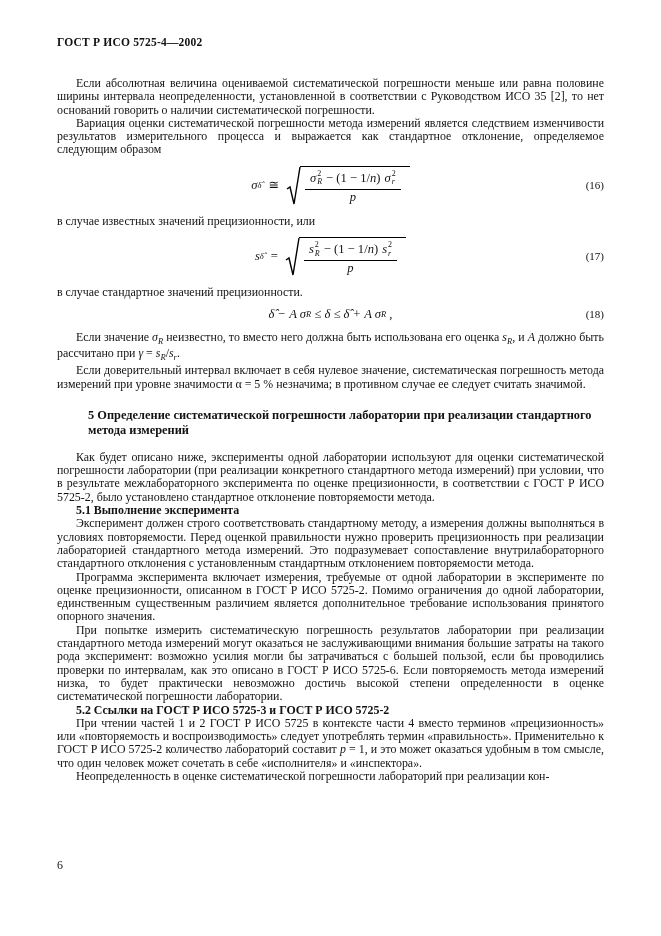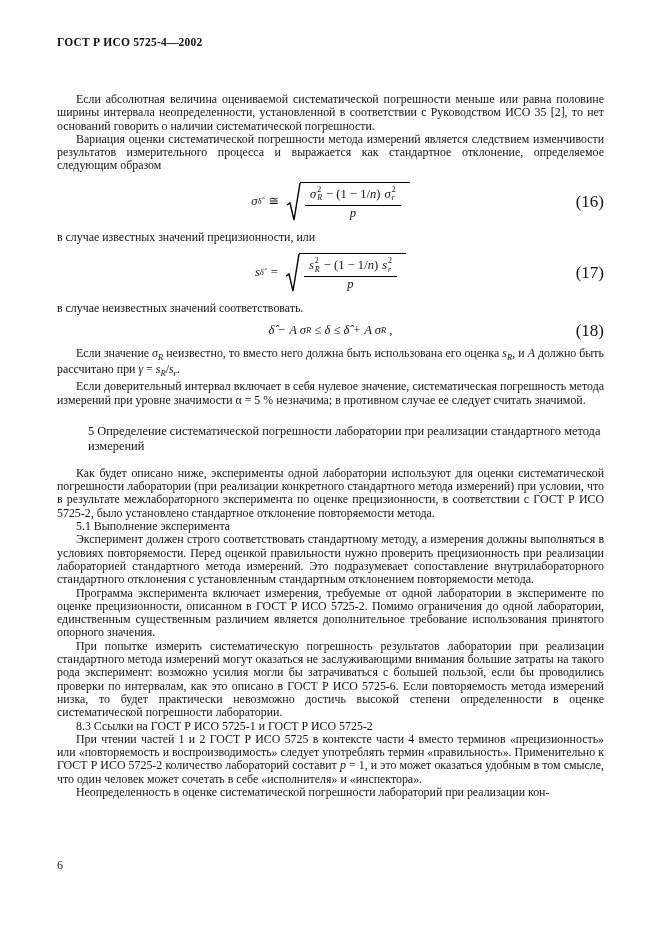--- a/index.html
+++ b/index.html
@@ -3,45 +3,45 @@
 <meta charset="utf-8">
 <style>
   html,body{margin:0;padding:0;}
   body{
     width:661px;height:936px;background:#ffffff;color:#121212;
     font-family:"Liberation Serif", serif;position:relative;overflow:hidden;
   }
   .page{position:absolute;top:0;left:0;width:661px;height:936px;
         padding:36px 57px 8px 57px;box-sizing:border-box;}
   .doc-header{font-size:11.5px;font-weight:bold;letter-spacing:.2px;}
-  .content{margin-top:45px;font-size:11.9px;line-height:13.3px;}
+  .content{margin-top:29px;font-size:11.9px;line-height:13.3px;}
   p{margin:0;text-align:justify;}
   p.indent{text-indent:19px;}
   .var{font-style:italic;}
   .sb{font-size:8.5px;vertical-align:-2.5px;}
   .formula-row{position:relative;display:flex;justify-content:center;
                align-items:center;margin:9px 0;font-size:12.6px;}
   .formula{display:inline-flex;align-items:center;white-space:pre;}
   .rel{margin:0 7px;font-style:normal;}
   .eq-number{position:absolute;right:0;top:50%;transform:translateY(-50%);
-             font-size:17px;font-style:normal;}
+             font-size:11px;font-style:normal;}
   .sqrt{display:inline-flex;align-items:flex-start;}
   .radical-svg{display:block;margin-right:-1px;}
   .radicand{border-top:1.3px solid #000;padding:3px 9px 0 5px;}
   .frac{display:inline-flex;flex-direction:column;align-items:center;}
   .num{display:inline-flex;align-items:center;gap:4px;
        border-bottom:1px solid #000;padding:0 5px 2px 5px;}
   .den{padding-top:1px;}
   .tss{display:inline-flex;align-items:center;}
   .stack{display:inline-flex;flex-direction:column;align-items:flex-start;
          font-size:8px;line-height:8.5px;margin-left:1px;}
   .opx{white-space:pre;}
-  .section-heading{font-size:12.4px;font-weight:normal;line-height:15.5px;
+  .section-heading{font-size:12.4px;font-weight:bold;line-height:15.5px;
                    margin:17px 0 12px 0;padding-left:31px;text-align:left;}
-  .sub-heading{font-weight:normal;text-indent:19px;}
+  .sub-heading{font-weight:bold;text-indent:19px;}
   .page-number{position:absolute;left:57px;top:858px;font-size:11.9px;}
 </style>
 </head>
 <body>
 
 <div class="page">
 
   <div class="doc-header">ГОСТ Р ИСО 5725-4—2002</div>
 
   <div class="content">
@@ -59,21 +59,21 @@
 
     <p>в случае известных значений прецизионности, или</p>
 
     <div class="formula-row">
       <span class="formula"><span class="var">s</span><span class="sb var">δ̂</span><span class="rel">=</span><span class="sqrt"><svg class="radical-svg" width="15" height="40" viewBox="0 0 15 40">
               <polyline points="1,23 4,21 8,38 14,1" fill="none" stroke="#000" stroke-width="1.4"></polyline>
             </svg><span class="radicand"><span class="frac"><span class="num"><span class="tss"><span class="var">s</span><span class="stack"><span>2</span><span class="var">R</span></span></span><span class="opx"><span>− (1 − 1/</span><span class="var">n</span><span>)</span></span><span class="tss"><span class="var">s</span><span class="stack"><span>2</span><span class="var">r</span></span></span></span><span class="den var">p</span></span></span></span></span>
       <span class="eq-number">(17)</span>
     </div>
 
-    <p>в случае неизвестных значений соответствовать.</p>
+    <p>в случае стандартное значений прецизионности.</p>
 
 
     <div class="formula-row">
       <span class="formula"><span class="var">δ̂ − A σ</span><span class="sb var">R</span><span class="var"> ≤ δ ≤ δ̂ + A σ</span><span class="sb var">R</span><span> ,</span></span>
       <span class="eq-number">(18)</span>
     </div>
 
 
     <p class="indent"><span>Если значение </span><span class="var">σ</span><span class="sb var">R</span><span> неизвестно, то вместо него должна быть использована его оценка </span><span class="var">s</span><span class="sb var">R</span><span>, и </span><span class="var">A</span><span> должно быть рассчитано при </span><span class="var">γ</span><span> = </span><span class="var">s</span><span class="sb var">R</span><span>/</span><span class="var">s</span><span class="sb var">r</span><span>.</span></p>
 
@@ -84,21 +84,21 @@
     <p class="indent">Как будет описано ниже, эксперименты одной лаборатории используют для оценки систематической погрешности лаборатории (при реализации конкретного стандартного метода измерений) при условии, что в результате межлабораторного эксперимента по оценке прецизионности, в соответствии с ГОСТ Р ИСО 5725-2, было установлено стандартное отклонение повторяемости метода.</p>
 
     <p class="sub-heading">5.1 Выполнение эксперимента</p>
 
     <p class="indent">Эксперимент должен строго соответствовать стандартному методу, а измерения должны выполняться в условиях повторяемости. Перед оценкой правильности нужно проверить прецизионность при реализации лабораторией стандартного метода измерений. Это подразумевает сопоставление внутрилабораторного стандартного отклонения с установленным стандартным отклонением повторяемости метода.</p>
 
     <p class="indent">Программа эксперимента включает измерения, требуемые от одной лаборатории в эксперименте по оценке прецизионности, описанном в ГОСТ Р ИСО 5725-2. Помимо ограничения до одной лаборатории, единственным существенным различием является дополнительное требование использования принятого опорного значения.</p>
 
     <p class="indent">При попытке измерить систематическую погрешность результатов лаборатории при реализации стандартного метода измерений могут оказаться не заслуживающими внимания большие затраты на такого рода эксперимент: возможно усилия могли бы затрачиваться с большей пользой, если бы проводились проверки по интервалам, как это описано в ГОСТ Р ИСО 5725-6. Если повторяемость метода измерений низка, то будет практически невозможно достичь высокой степени определенности в оценке систематической погрешности лаборатории.</p>
 
-    <p class="sub-heading">8.3 Ссылки на ГОСТ Р ИСО 5725-1 и ГОСТ Р ИСО 5725-2</p>
+    <p class="sub-heading">5.2 Ссылки на ГОСТ Р ИСО 5725-3 и ГОСТ Р ИСО 5725-2</p>
 
     <p class="indent"><span>При чтении частей 1 и 2 ГОСТ Р ИСО 5725 в контексте части 4 вместо терминов «прецизионность» или «повторяемость и воспроизводимость» следует употреблять термин «правильность». Применительно к ГОСТ Р ИСО 5725-2 количество лабораторий составит </span><span class="var">p</span><span> = 1, и это может оказаться удобным в том смысле, что один человек может сочетать в себе «исполнителя» и «инспектора».</span></p>
 
 
     <p class="indent">Неопределенность в оценке систематической погрешности лабораторий при реализации кон-</p>
 
   </div>
 
   <div class="page-number">6</div>
 </div>

